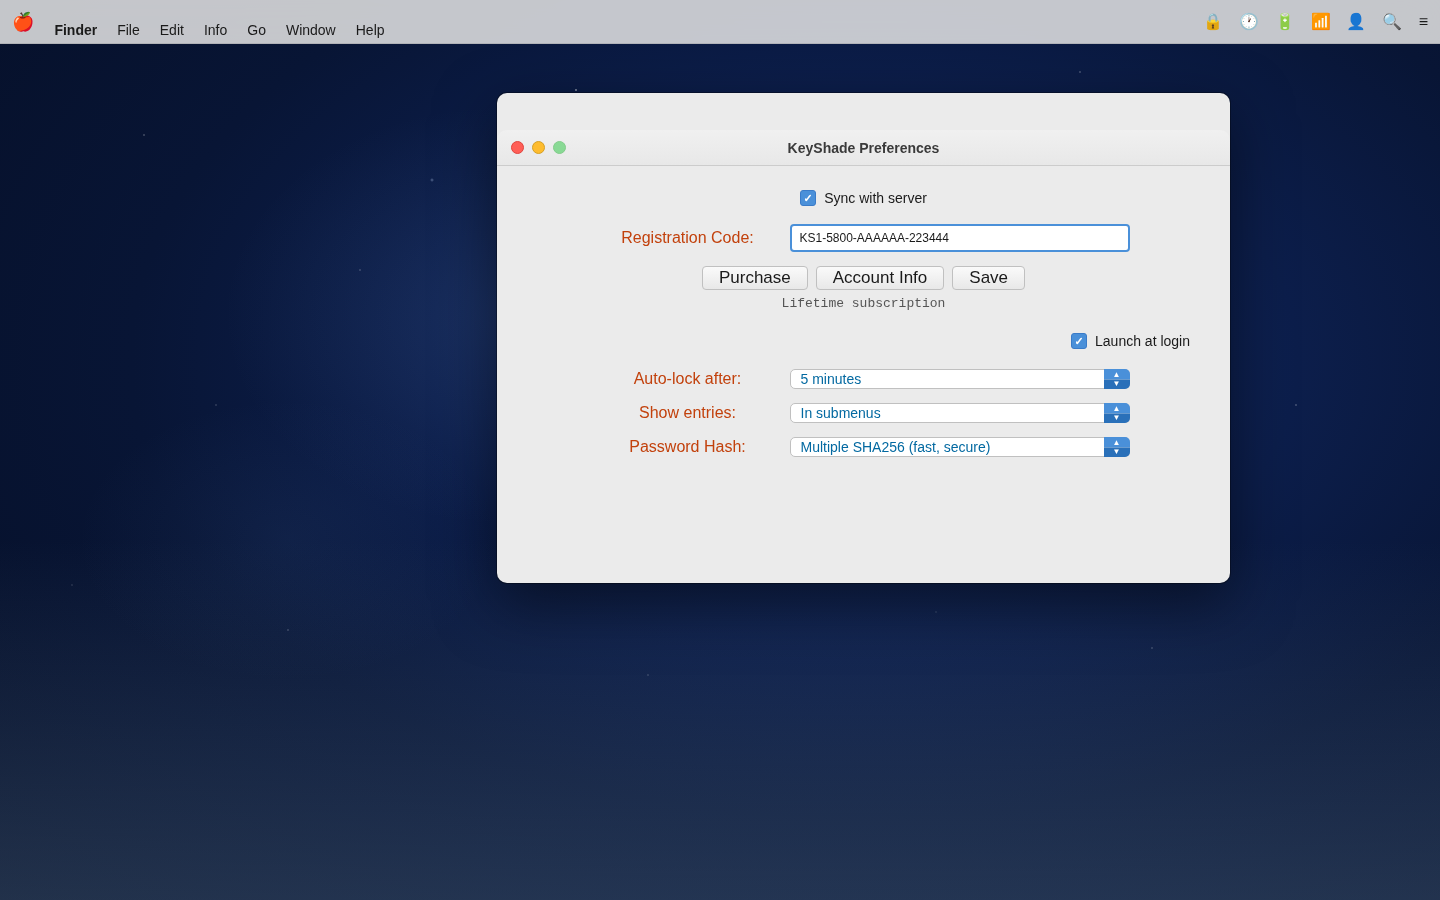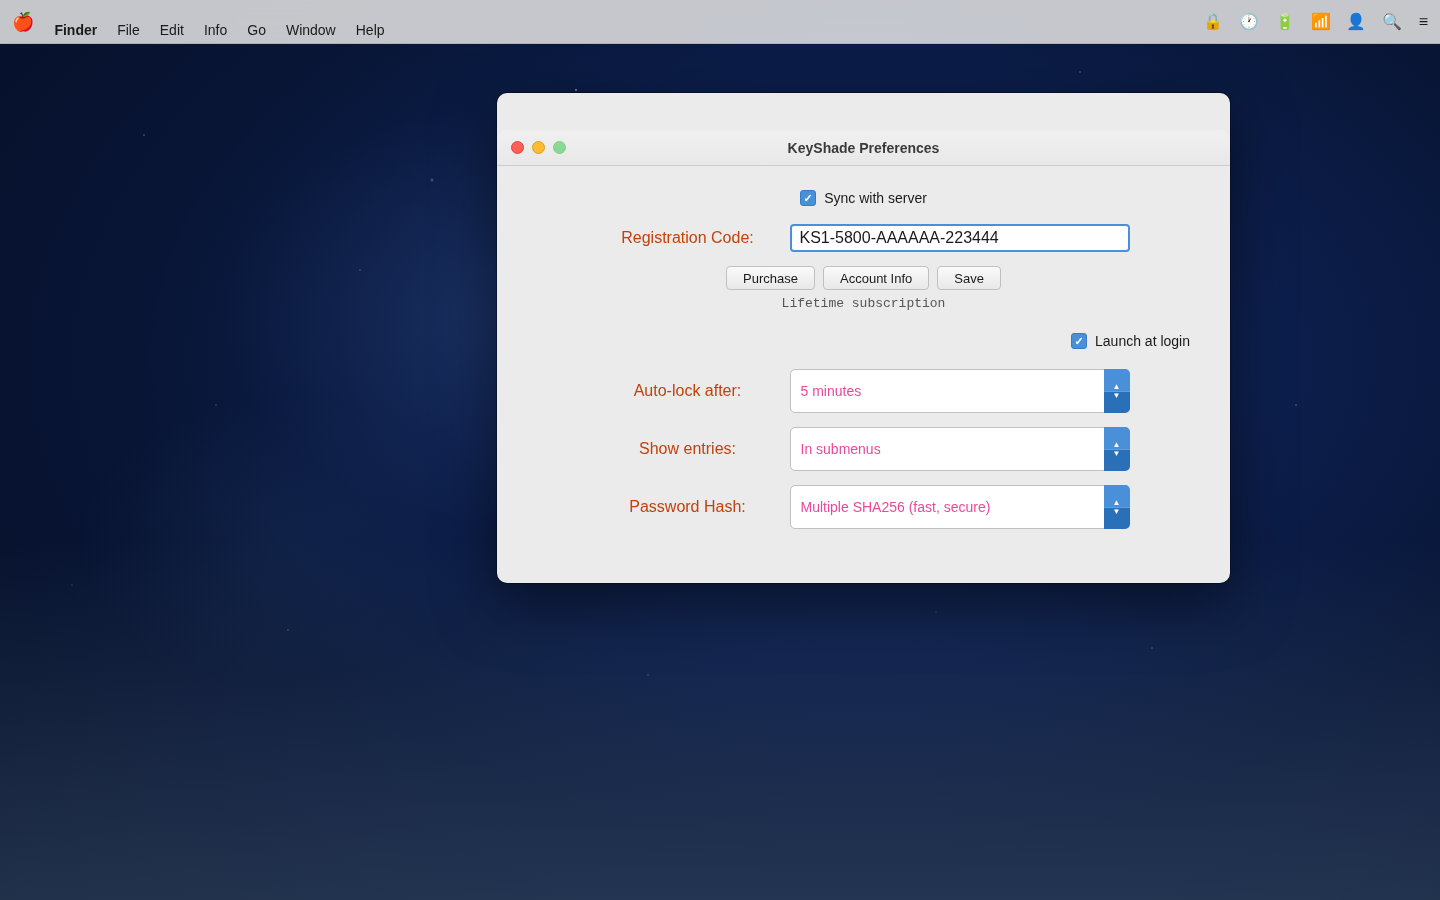--- a/index.html
+++ b/index.html
@@ -216,42 +216,42 @@
       min-width: 180px;
       margin-right: 12px;
     }
 
     .form-input {
       width: 340px;
       height: 28px;
       border: 2px solid #4a90d9;
       border-radius: 4px;
       padding: 4px 8px;
-      font-size: 16px;
+      font-size: 12px;
       background: white;
       color: #1a1a1a;
       outline: none;
     }
 
     
     .buttons-row {
       display: flex;
       justify-content: center;
       align-items: center;
       gap: 8px;
       margin-bottom: 6px;
     }
 
     .mac-button {
       height: 24px;
       padding: 0 16px;
       background: linear-gradient(to bottom, #fafafa, #e8e8e8);
       border: 1px solid #c0c0c0;
       border-radius: 4px;
-      font-size: 13px;
+      font-size: 17px;
       color: #1a1a1a;
       cursor: pointer;
       display: flex;
       align-items: center;
       justify-content: center;
       white-space: nowrap;
     }
 
     
     .subscription-text {
@@ -279,27 +279,27 @@
       justify-content: center;
     }
 
     .dropdown-container {
       position: relative;
       width: 340px;
     }
 
     .mac-select {
       width: 100%;
-      height: 44px;
+      height: 20px;
       padding: 0 30px 0 10px;
       background: white;
       border: 1px solid #c0c0c0;
       border-radius: 5px;
       font-size: 14px;
-      color: #ec4899;
+      color: #0369a1;
       appearance: none;
       -webkit-appearance: none;
       cursor: pointer;
       outline: none;
     }
 
     .select-arrows {
       position: absolute;
       right: 0;
       top: 0;

